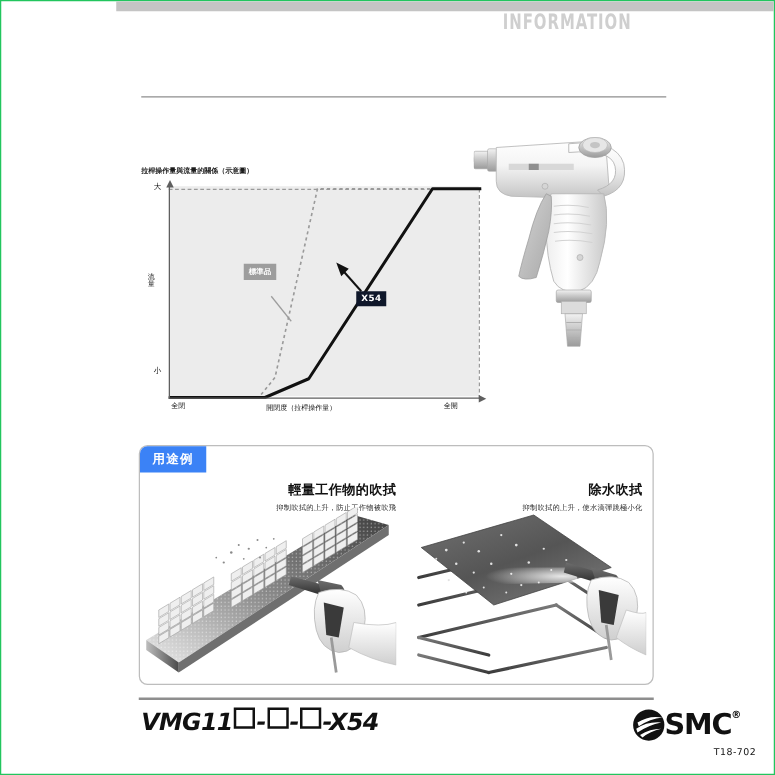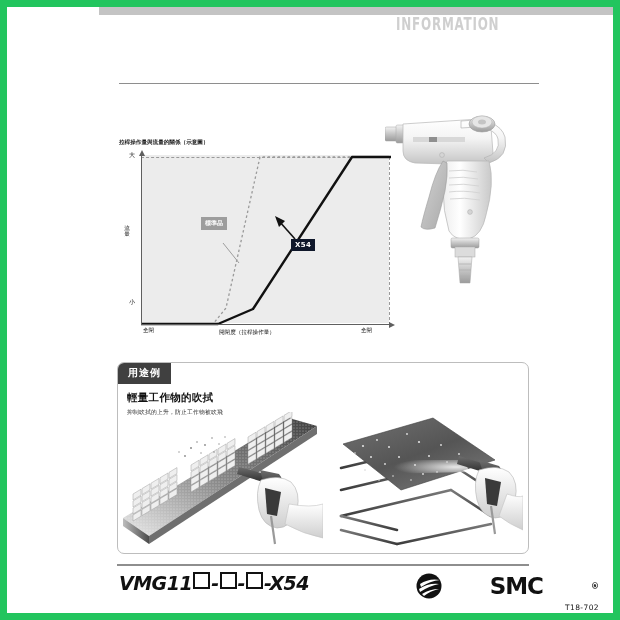--- a/index.html
+++ b/index.html
@@ -6,21 +6,21 @@
   body{
     width:620px;height:620px;
     background:#ffffff;
     font-family:"DejaVu Sans","Liberation Sans",sans-serif;
     overflow:hidden;
   }
   .page{
     position:relative;
     width:620px;height:620px;
     box-sizing:border-box;
-    border:7px solid #22c55e;
+    border:1px solid #22c55e;
     background:#fff;
     overflow:hidden;
   }
 
   
   .top-bar{
     position:absolute;left:92px;top:0;width:528px;height:8px;
     background:#c4c4c4;
   }
   .info-word{
@@ -123,25 +123,25 @@
   .gun{position:absolute;left:378px;top:104px;width:238px;height:190px;}
 
   
   .panel{
     position:absolute;left:110px;top:355px;width:412px;height:192px;
     border:1px solid #bdbdbd;border-radius:7px;background:#fff;
     box-sizing:border-box;
   }
   .panel-tag{
     position:absolute;left:111px;top:356px;
-    background:#404040;color:#fff;font-size:10px;font-weight:bold;
+    background:#3b82f6;color:#fff;font-size:10px;font-weight:bold;
     padding:3px 10px 4px 10px;border-top-left-radius:6px;
     letter-spacing:1px;
   }
-  .case{position:absolute;top:30px;width:196px;}
+  .case{position:absolute;top:30px;width:196px;text-align:right;}
   .case.left{left:10px;}
   .case.right{left:207px;}
   .case-h{font-size:10.5px;font-weight:bold;color:#111;letter-spacing:0.3px;}
   .case-p{font-size:5.8px;color:#2a2a2a;margin-top:3px;letter-spacing:0.2px;}
 
   
   .foot-rule{
     position:absolute;left:110px;top:557px;width:412px;height:1.5px;background:#8e8e8e;
   }
   .model{
@@ -149,22 +149,22 @@
     font-family:"DejaVu Sans","Liberation Sans",sans-serif;
     font-size:19px;font-weight:bold;font-style:italic;color:#111;
     letter-spacing:-0.5px;white-space:nowrap;
   }
   .model .sq{
     display:inline-block;width:13px;height:13px;
     border:2px solid #111;vertical-align:1px;margin:0 1px;
     font-size:0;font-style:normal;
   }
   .smc{
-    position:absolute;right:14px;top:566px;
-    display:flex;align-items:center;gap:48px;
+    position:absolute;right:26px;top:566px;
+    display:flex;
   }
   .smc-text{
     font-size:23px;font-weight:bold;color:#111;letter-spacing:-1px;
     font-family:"DejaVu Sans","Liberation Sans",sans-serif;
   }
   .smc-reg{font-size:8px;vertical-align:-2px;font-weight:bold;}
   .doccode{
     position:absolute;right:14px;top:596px;
     font-size:7.5px;color:#111;letter-spacing:0.4px;
   }
@@ -281,20 +281,24 @@
   </svg>
 
   <div class="panel"></div>
   <div class="panel-tag">用途例</div>
 
   <div class="case left" style="position:absolute;left:120px;top:384px;width:196px;">
     <div class="case-h">輕量工作物的吹拭</div>
     <div class="case-p">抑制吹拭的上升，防止工作物被吹飛</div>
   </div>
 
+  <div class="case right" style="position:absolute;left:317px;top:384px;width:196px;">
+    <div class="case-h">除水吹拭</div>
+    <div class="case-p">抑制吹拭的上升，使水滴彈跳極小化</div>
+  </div>
 
   <svg style="position:absolute;left:112px;top:405px;width:204px;height:140px;" viewBox="0 0 204 140">
     <defs>
       <linearGradient id="beltG" x1="0" y1="1" x2="1" y2="0">
         <stop offset="0" stop-color="#e9e9e9"></stop>
         <stop offset="0.45" stop-color="#8e8e8e"></stop>
         <stop offset="1" stop-color="#3f3f3f"></stop>
       </linearGradient>
       <linearGradient id="beltSide" x1="0" y1="0" x2="1" y2="0">
         <stop offset="0" stop-color="#bdbdbd"></stop>

